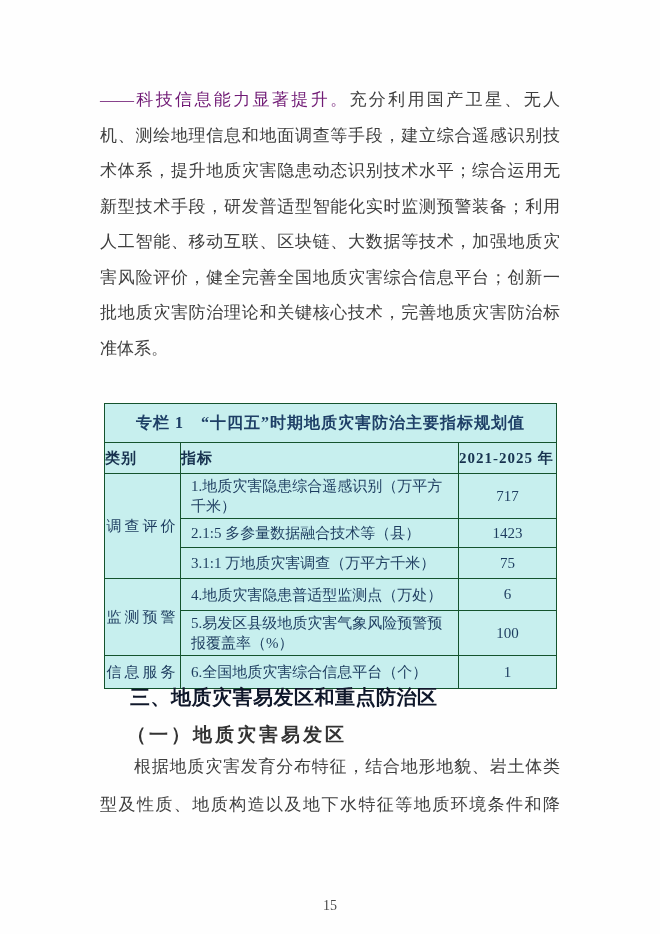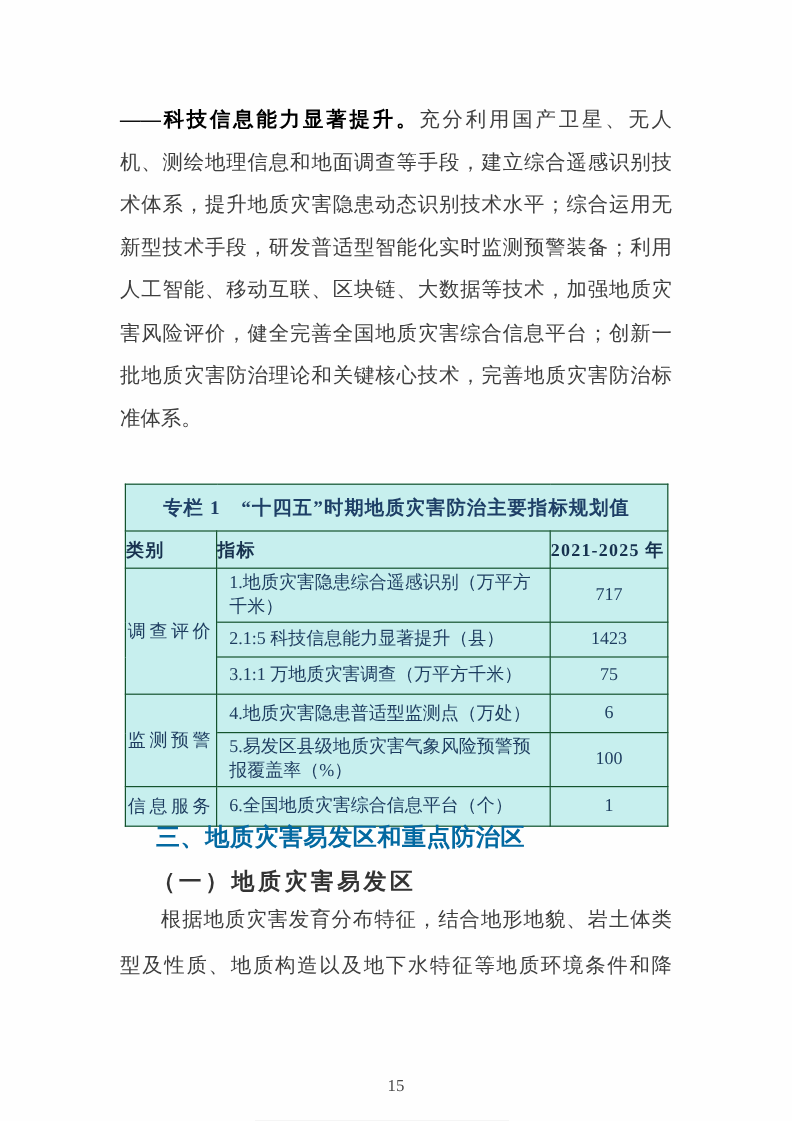--- a/index.html
+++ b/index.html
@@ -19,21 +19,21 @@
     position: absolute;
     left: 100px;
     top: 82px;
     width: 460px;
     font-size: 17px;
     line-height: 35.5px;
     color: #3e3e3e;
   }
   .jline { text-align: justify; text-align-last: justify; }
   .lline { text-align: left; }
-  .boldlead { font-weight: bold; color: #000000; }
+  .boldlead { font-weight: normal; color: #701a75; }
   
   .box-table {
     position: absolute;
     left: 104px;
     top: 403px;
     width: 452px;
     border-collapse: collapse;
     background: #c7efee;
     table-layout: fixed;
   }
@@ -72,21 +72,21 @@
   .r1 { height: 30px; } .r2 { height: 29px; } .r3 { height: 31px; }
   .r4 { height: 32px; } .r5 { height: 42px; padding-left: 11px; } .r6 { height: 33px; }
   
   .sec-heading {
     position: absolute;
     left: 130px;
     top: 684px;
     font-family: "Liberation Sans", "DejaVu Sans", sans-serif;
     font-size: 20px;
     font-weight: bold;
-    color: #0369a1;
+    color: #0f172a;
     letter-spacing: 0.5px;
   }
   .sec-subheading {
     position: absolute;
     left: 127px;
     top: 722px;
     font-size: 19px;
     font-weight: bold;
     color: #333333;
     letter-spacing: 3px;
@@ -143,21 +143,21 @@
         <td class="head-cell">类别</td>
         <td class="head-cell">指标</td>
         <td class="head-cell">2021-2025 年</td>
       </tr>
       <tr class="r1">
         <td class="cat-cell" rowspan="3">调查评价</td>
         <td class="ind-cell">1.地质灾害隐患综合遥感识别（万平方千米）</td>
         <td class="val-cell">717</td>
       </tr>
       <tr class="r2">
-        <td class="ind-cell">2.1:5 科技信息能力显著提升（县）</td>
+        <td class="ind-cell">2.1:5 多参量数据融合技术等（县）</td>
         <td class="val-cell">1423</td>
       </tr>
       <tr class="r3">
         <td class="ind-cell">3.1:1 万地质灾害调查（万平方千米）</td>
         <td class="val-cell">75</td>
       </tr>
       <tr class="r4">
         <td class="cat-cell" rowspan="2">监测预警</td>
         <td class="ind-cell">4.地质灾害隐患普适型监测点（万处）</td>
         <td class="val-cell">6</td>

